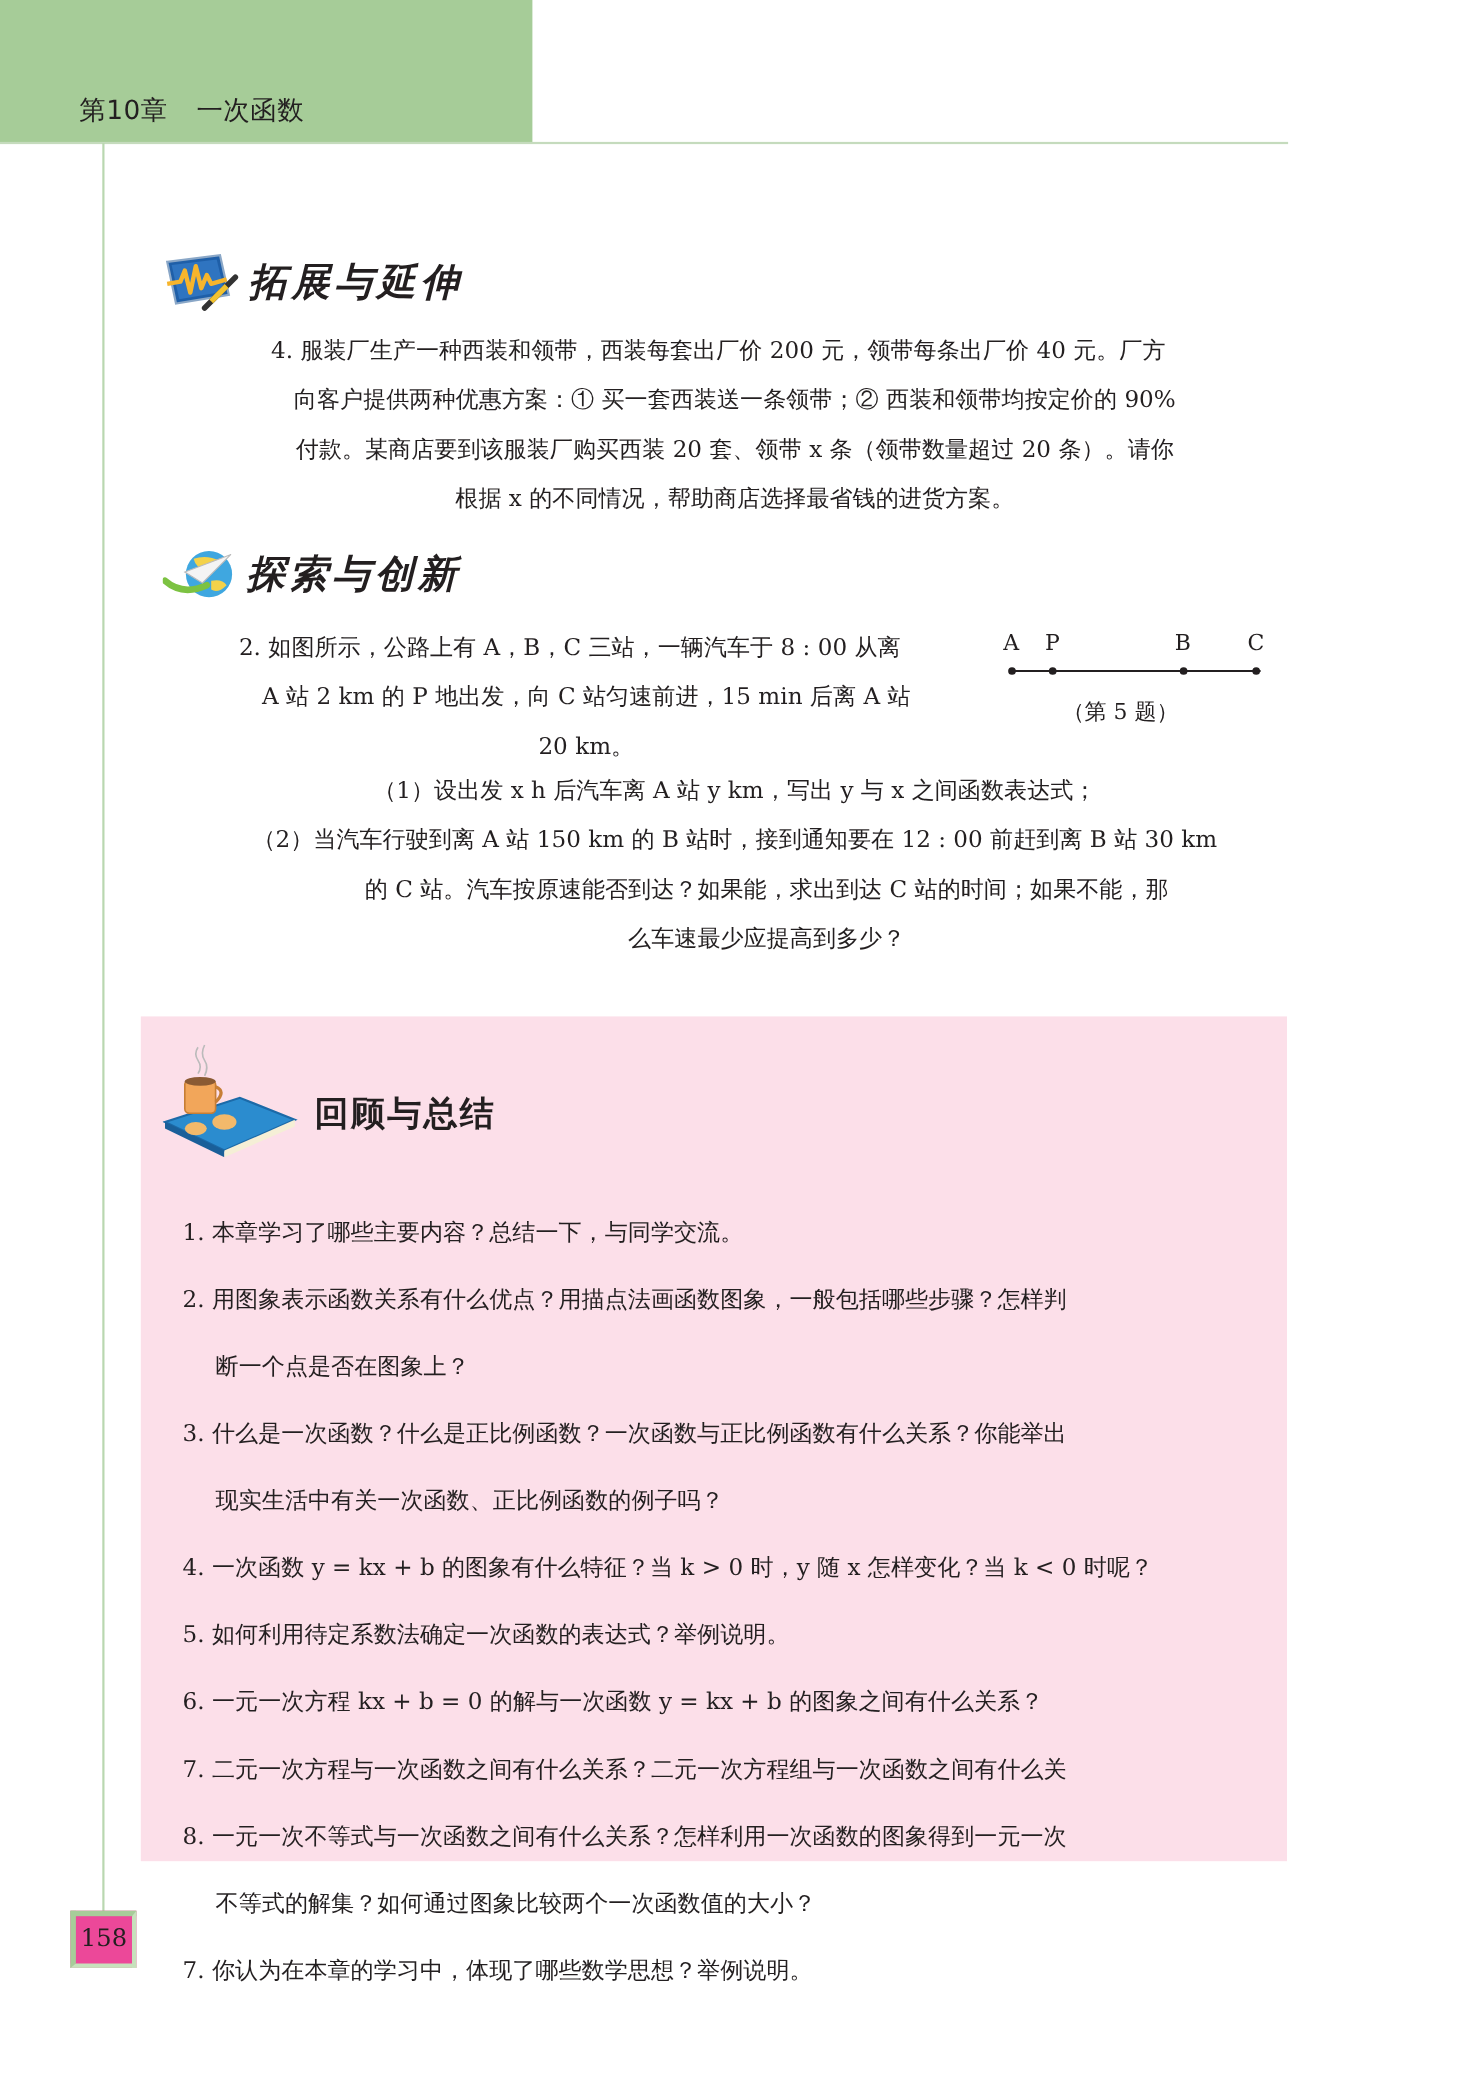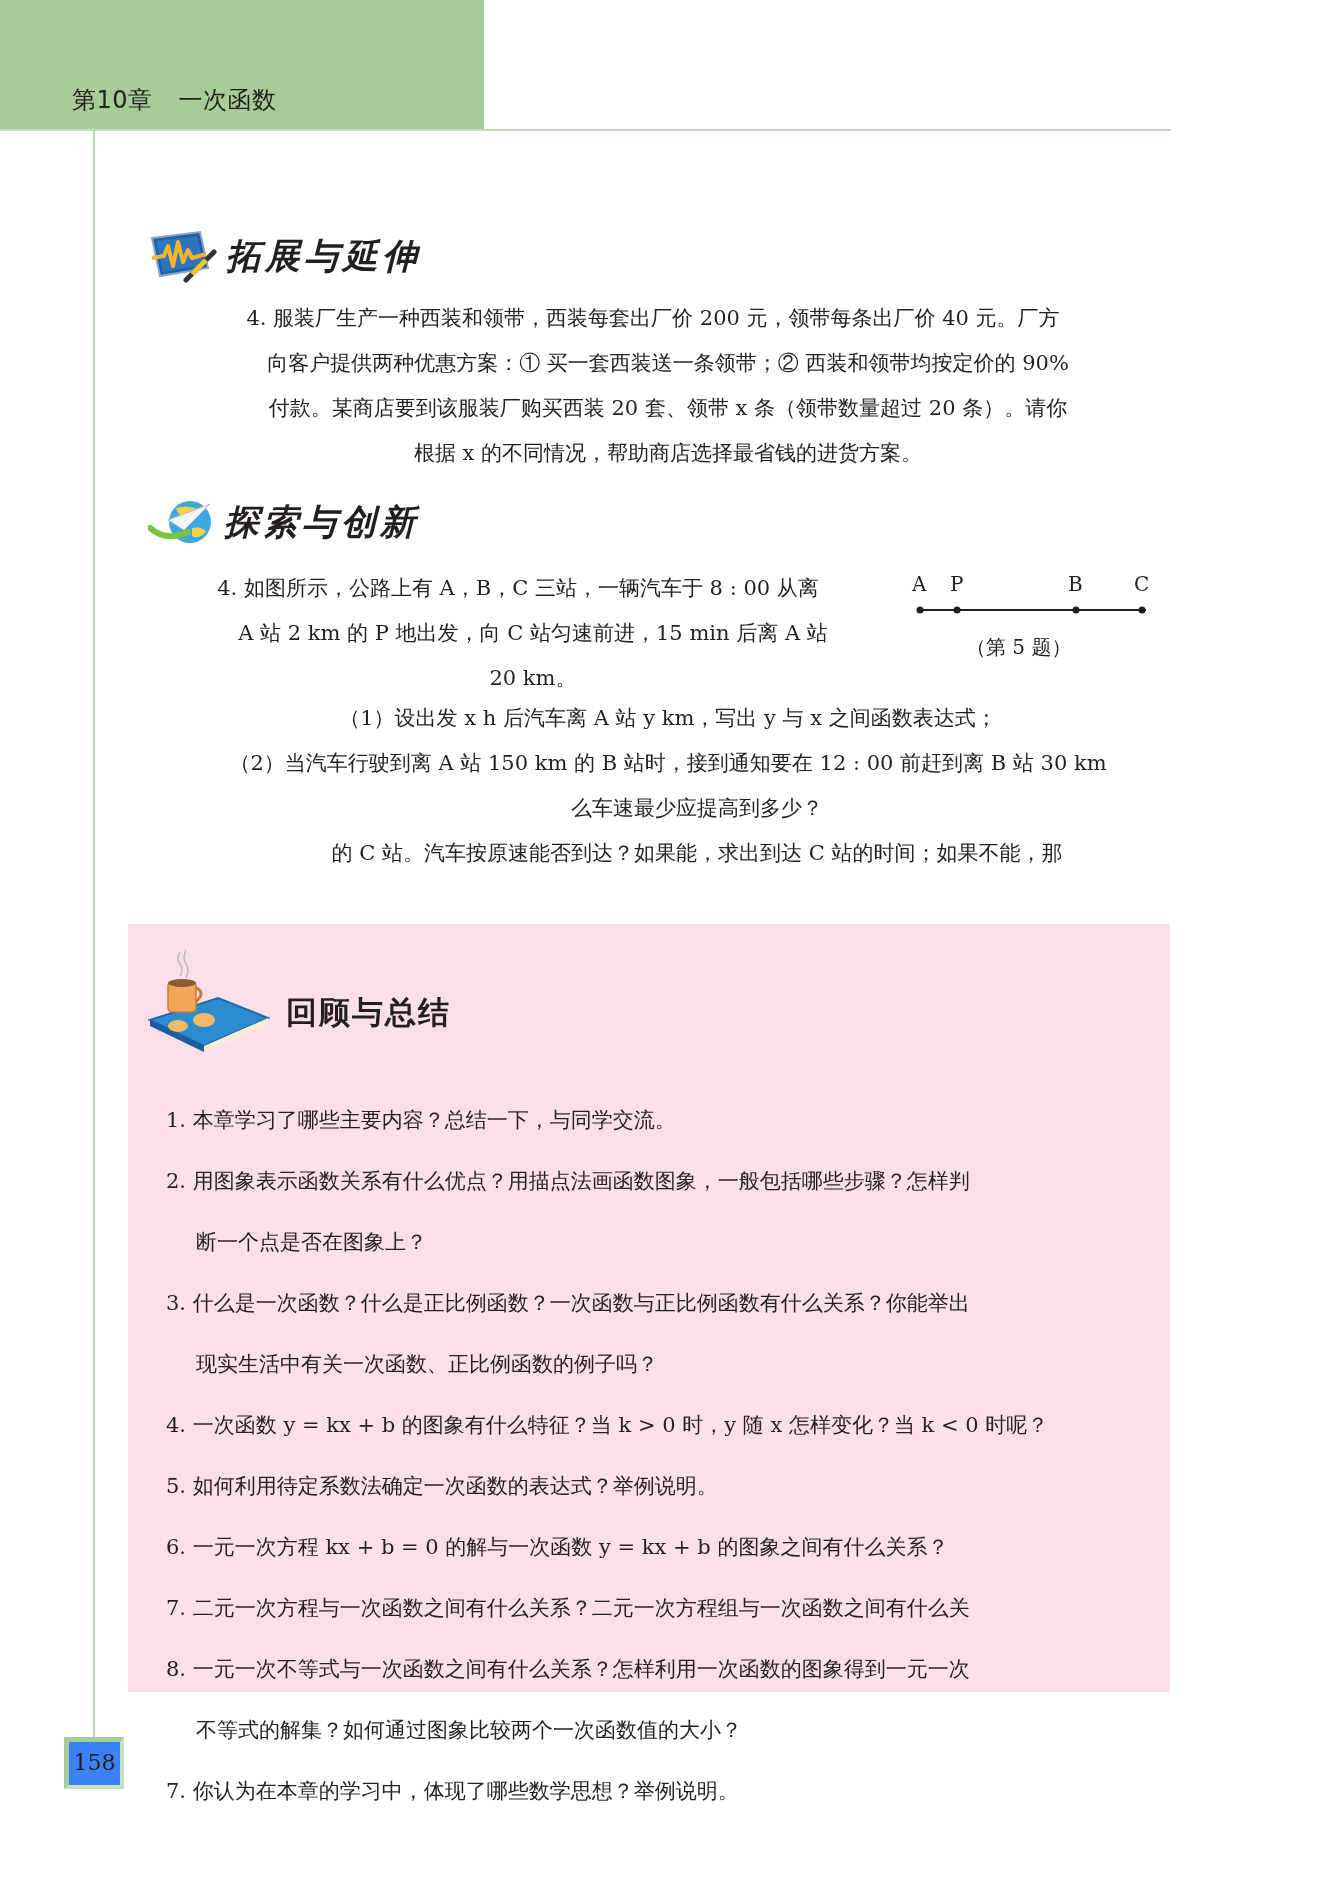--- a/index.html
+++ b/index.html
@@ -21,21 +21,21 @@
   .header-rule {
     position: absolute; left: 0; top: 129px; width: 1171px; height: 2px;
     background: #c5dbbd;
   }
   .margin-rule {
     position: absolute; left: 93px; top: 130px; width: 2px; height: 1620px;
     background: #b9d7b0;
   }
   .page-badge {
     position: absolute; left: 64px; top: 1737px; width: 60px; height: 52px;
-    background: #3b82f6; box-sizing: border-box;
+    background: #ec4899; box-sizing: border-box;
     border-top: 5px solid #a7cc99; border-left: 5px solid #a7cc99;
     border-right: 4px solid #c7e1bc; border-bottom: 4px solid #c7e1bc;
     font-size: 22px; text-align: center; line-height: 42px; color: #231f20;
   }
   .section-head {
     position: absolute; display: flex; align-items: center;
   }
   .section-head .label {
     font-family: "DejaVu Serif", "Liberation Serif", serif; font-size: 35px;
     font-weight: bold; letter-spacing: 4px; color: #231f20; font-style: italic;
@@ -105,21 +105,21 @@
       <path d="M28,10 Q40,6 52,12 Q48,22 38,20 Q30,18 28,10Z" fill="#f4d24a"></path>
       <path d="M44,30 Q54,28 58,34 Q50,42 44,38Z" fill="#f4d24a"></path>
       <path d="M2,30 Q18,44 40,34" fill="none" stroke="#7cc242" stroke-width="6" stroke-linecap="round"></path>
       <polygon points="20,22 62,6 36,32" fill="#f4f4f4" stroke="#bbb" stroke-width="1"></polygon>
     </svg>
   </span>
   <span class="label">探索与创新</span>
 </div>
 
 <div class="problem" style="left:148px; top:566px; width:740px;">
-  <p>4. 如图所示，公路上有 A，B，C 三站，一辆汽车于 8 : 00 从离</p>
+  <p>2. 如图所示，公路上有 A，B，C 三站，一辆汽车于 8 : 00 从离</p>
   <p class="indent">A 站 2 km 的 P 地出发，向 C 站匀速前进，15 min 后离 A 站</p>
   <p class="indent">20 km。</p>
 </div>
 
 <div class="figure">
   <svg width="250" height="60" viewBox="0 0 250 60">
     <line x1="14" y1="42" x2="240" y2="42" stroke="#231f20" stroke-width="2"></line>
     <circle cx="14" cy="42" r="3.5" fill="#231f20"></circle>
     <circle cx="51" cy="42" r="3.5" fill="#231f20"></circle>
     <circle cx="170" cy="42" r="3.5" fill="#231f20"></circle>
@@ -128,22 +128,22 @@
   <span style="position:absolute;left:6px;top:4px;font-size:20px;">A</span>
   <span style="position:absolute;left:44px;top:4px;font-size:20px;">P</span>
   <span style="position:absolute;left:162px;top:4px;font-size:20px;">B</span>
   <span style="position:absolute;left:228px;top:4px;font-size:20px;">C</span>
   <span class="caption">（第 5 题）</span>
 </div>
 
 <div class="problem" style="left:148px; top:696px; width:1010px;">
   <p class="subq">（1）设出发 x h 后汽车离 A 站 y km，写出 y 与 x 之间函数表达式；</p>
   <p class="subq">（2）当汽车行驶到离 A 站 150 km 的 B 站时，接到通知要在 12 : 00 前赶到离 B 站 30 km</p>
+  <p class="subq-cont">的 C 站。汽车按原速能否到达？如果能，求出到达 C 站的时间；如果不能，那</p>
   <p class="subq-cont">么车速最少应提高到多少？</p>
-  <p class="subq-cont">的 C 站。汽车按原速能否到达？如果能，求出到达 C 站的时间；如果不能，那</p>
 </div>
 
 <div class="review-box"></div>
 <span style="position:absolute;left:148px;top:948px;width:124px;height:104px;">
   <svg width="124" height="104" viewBox="0 0 124 104">
     <path d="M32,4 Q28,10 32,16 Q36,22 32,28 M38,2 Q34,10 38,16 Q42,22 38,30" fill="none" stroke="#bbb" stroke-width="1.5"></path>
     <polygon points="2,72 70,50 120,70 56,98" fill="#2b8ccf" stroke="#1c6aa8" stroke-width="2"></polygon>
     <polygon points="2,72 56,98 56,104 2,78" fill="#1a5f99"></polygon>
     <polygon points="56,98 120,70 120,76 56,104" fill="#f5efd6"></polygon>
     <rect x="20" y="34" width="28" height="30" rx="4" fill="#f2a65a" stroke="#c77e35" stroke-width="1.5"></rect>

